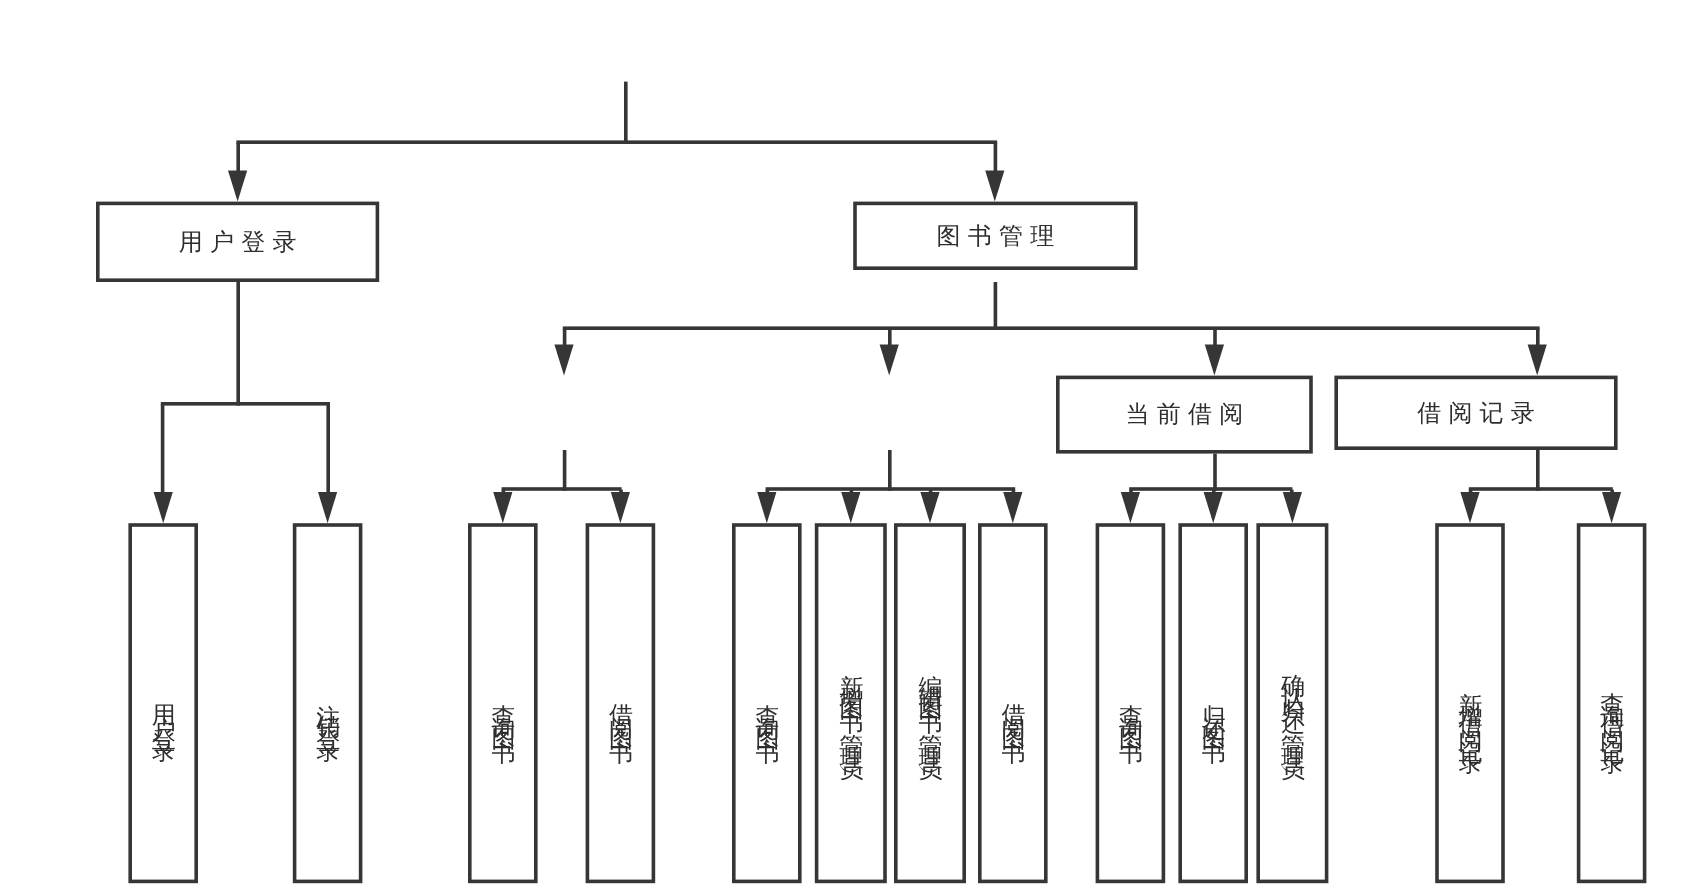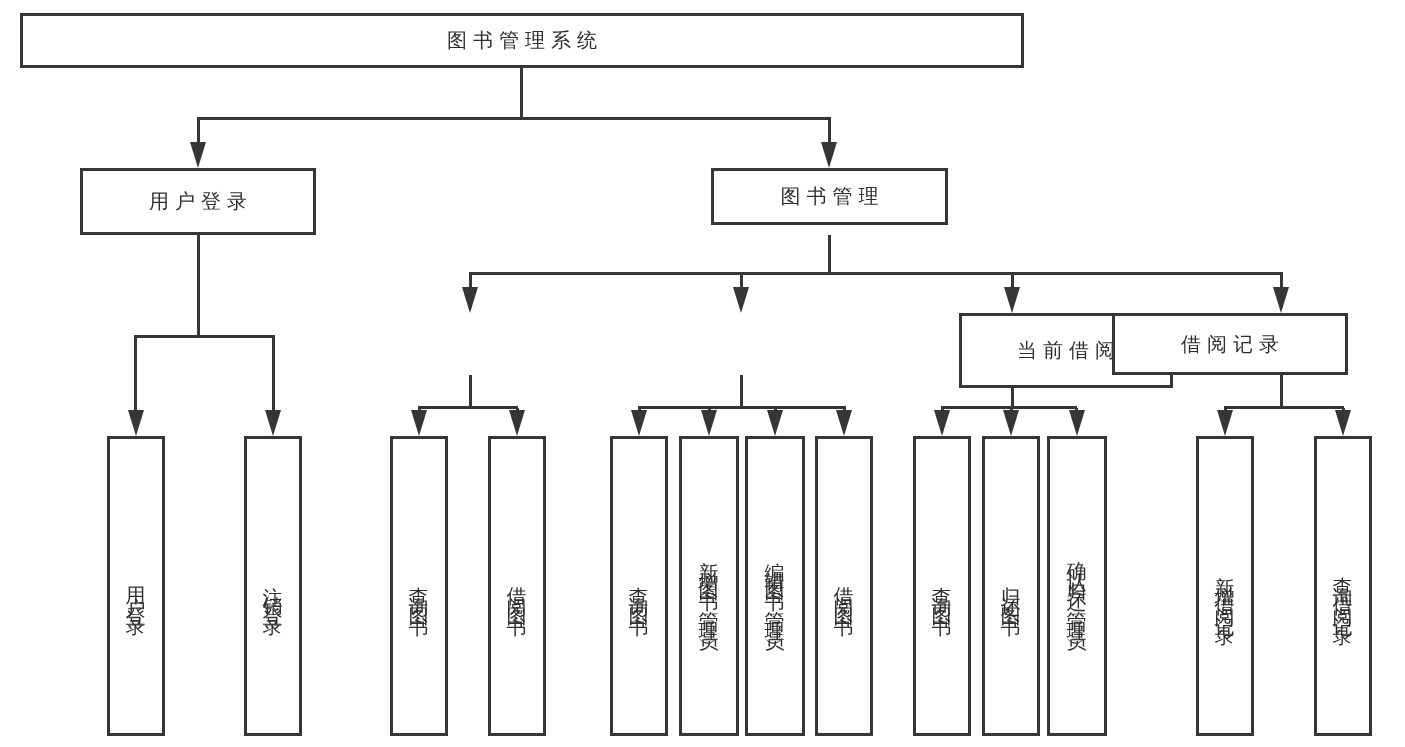--- a/index.html
+++ b/index.html
@@ -27,32 +27,29 @@
   .watermark{
     position:absolute;left:1183px;top:713px;font-size:20px;color:rgba(168,168,168,0.75);
     white-space:nowrap;z-index:4;letter-spacing:0.5px;
   }
 </style>
 </head>
 <body>
 
 <div class="canvas">
 
-  <div class="node" style="left:20px;top:13px;width:1004px;height:55px">
-    <span class="hlabel">图书管理系统</span>
-  </div>
 
   <div class="node" style="left:80px;top:168px;width:236px;height:67px">
     <span class="hlabel">用户登录</span>
   </div>
   <div class="node" style="left:711px;top:168px;width:237px;height:57px">
     <span class="hlabel">图书管理</span>
   </div>
 
-  <div class="node" style="left:959px;top:313px;width:214px;height:75px">
+  <div class="node" style="left:880px;top:313px;width:214px;height:65px">
     <span class="hlabel">当前借阅</span>
   </div>
   <div class="node" style="left:1112px;top:313px;width:236px;height:62px">
     <span class="hlabel">借阅记录</span>
   </div>
 
   <div class="node" style="left:107px;top:436px;width:58px;height:300px">
     <span class="vlabel">用户登录</span>
   </div>
   <div class="node" style="left:244px;top:436px;width:58px;height:300px">

